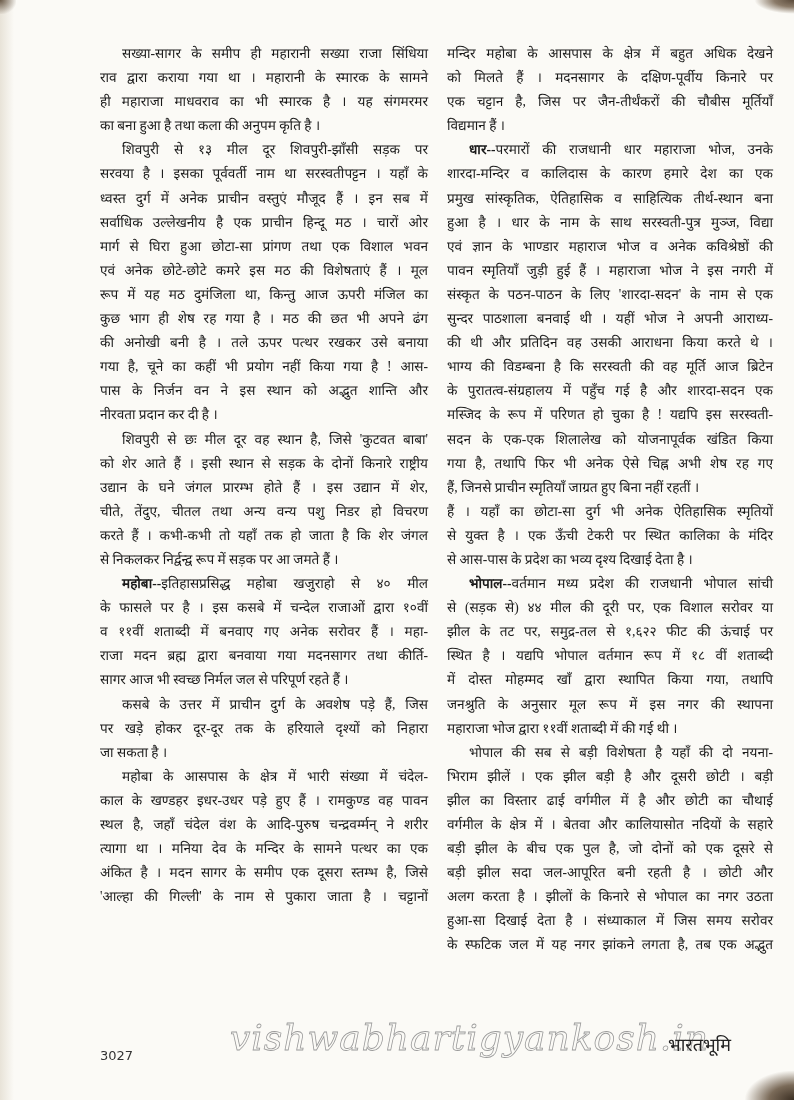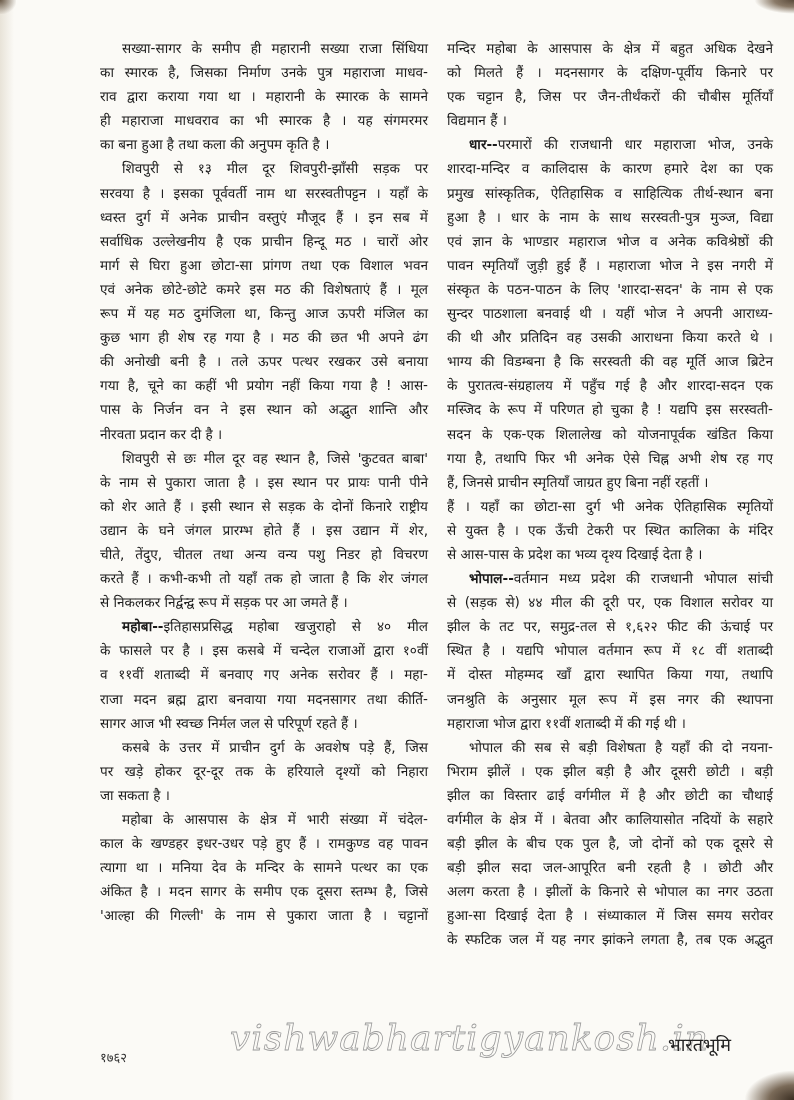--- a/index.html
+++ b/index.html
@@ -20,22 +20,22 @@
   }
   .corner-tl {
     position: absolute; left: 0; top: 0; width: 16px; height: 14px;
     background: radial-gradient(ellipse at top left, #6a5a48 0%, rgba(251,250,246,0) 75%);
   }
   .corner-br {
     position: absolute; right: 0; bottom: 0; width: 50px; height: 30px;
     background: radial-gradient(ellipse at bottom right, #3a2e22 0%, #7a6a58 35%, rgba(251,250,246,0) 70%);
   }
   .col {
-    position: absolute; top: 36px;
-    font-size: 13.6px; line-height: 24.1px;
+    position: absolute; top: 42px;
+    font-size: 13.6px; line-height: 24.1px; font-family: Liberation Serif, serif;
   }
   .col-left { left: 100px; width: 328px; }
   .col-right { left: 447px; width: 326px; }
   .line {
     display: block; white-space: nowrap; text-align: justify;
     text-align-last: justify; height: 24.1px; overflow: visible;
   }
   .line.last { text-align-last: left; }
   .line.indent { padding-left: 22px; }
   .bold { font-weight: bold; }
@@ -60,42 +60,40 @@
 <body>
 
 <div class="page-edge-left"></div>
 <div class="corner-tl"></div>
 <div class="corner-tr"></div>
 <div class="corner-br"></div>
 
 <div class="col col-left" id="col-left">
     <div>
       <span class="line indent"><span>सख्या-सागर के समीप ही महारानी सख्या राजा सिंधिया</span></span>
-      <span class="line"><span>का स्मारक है, जिसका निर्माण उनके पुत्र महाराजा माधव-</span></span>
       <span class="line"><span>राव द्वारा कराया गया था । महारानी के स्मारक के सामने</span></span>
       <span class="line"><span>ही महाराजा माधवराव का भी स्मारक है । यह संगमरमर</span></span>
       <span class="line last"><span>का बना हुआ है तथा कला की अनुपम कृति है ।</span></span>
     </div>
     <div>
       <span class="line indent"><span>शिवपुरी से १३ मील दूर शिवपुरी-झाँसी सड़क पर</span></span>
       <span class="line"><span>सरवया है । इसका पूर्ववर्ती नाम था सरस्वतीपट्टन । यहाँ के</span></span>
       <span class="line"><span>ध्वस्त दुर्ग में अनेक प्राचीन वस्तुएं मौजूद हैं । इन सब में</span></span>
       <span class="line"><span>सर्वाधिक उल्लेखनीय है एक प्राचीन हिन्दू मठ । चारों ओर</span></span>
       <span class="line"><span>मार्ग से घिरा हुआ छोटा-सा प्रांगण तथा एक विशाल भवन</span></span>
       <span class="line"><span>एवं अनेक छोटे-छोटे कमरे इस मठ की विशेषताएं हैं । मूल</span></span>
       <span class="line"><span>रूप में यह मठ दुमंजिला था, किन्तु आज ऊपरी मंजिल का</span></span>
       <span class="line"><span>कुछ भाग ही शेष रह गया है । मठ की छत भी अपने ढंग</span></span>
       <span class="line"><span>की अनोखी बनी है । तले ऊपर पत्थर रखकर उसे बनाया</span></span>
       <span class="line"><span>गया है, चूने का कहीं भी प्रयोग नहीं किया गया है ! आस-</span></span>
       <span class="line"><span>पास के निर्जन वन ने इस स्थान को अद्भुत शान्ति और</span></span>
       <span class="line last"><span>नीरवता प्रदान कर दी है ।</span></span>
     </div>
     <div>
       <span class="line indent"><span>शिवपुरी से छः मील दूर वह स्थान है, जिसे 'कुटवत बाबा'</span></span>
-      <span class="line"><span>के नाम से पुकारा जाता है । इस स्थान पर प्रायः पानी पीने</span></span>
       <span class="line"><span>को शेर आते हैं । इसी स्थान से सड़क के दोनों किनारे राष्ट्रीय</span></span>
       <span class="line"><span>उद्यान के घने जंगल प्रारम्भ होते हैं । इस उद्यान में शेर,</span></span>
       <span class="line"><span>चीते, तेंदुए, चीतल तथा अन्य वन्य पशु निडर हो विचरण</span></span>
       <span class="line"><span>करते हैं । कभी-कभी तो यहाँ तक हो जाता है कि शेर जंगल</span></span>
       <span class="line last"><span>से निकलकर निर्द्वन्द्व रूप में सड़क पर आ जमते हैं ।</span></span>
     </div>
     <div>
       <span class="line indent"><span class="bold">महोबा--</span><span>इतिहासप्रसिद्ध महोबा खजुराहो से ४० मील</span></span>
       <span class="line"><span>के फासले पर है । इस कसबे में चन्देल राजाओं द्वारा १०वीं</span></span>
       <span class="line"><span>व ११वीं शताब्दी में बनवाए गए अनेक सरोवर हैं । महा-</span></span>
@@ -103,20 +101,21 @@
       <span class="line last"><span>सागर आज भी स्वच्छ निर्मल जल से परिपूर्ण रहते हैं ।</span></span>
     </div>
     <div>
       <span class="line indent"><span>कसबे के उत्तर में प्राचीन दुर्ग के अवशेष पड़े हैं, जिस</span></span>
       <span class="line"><span>पर खड़े होकर दूर-दूर तक के हरियाले दृश्यों को निहारा</span></span>
       <span class="line last"><span>जा सकता है ।</span></span>
     </div>
     <div>
       <span class="line indent"><span>महोबा के आसपास के क्षेत्र में भारी संख्या में चंदेल-</span></span>
       <span class="line"><span>काल के खण्डहर इधर-उधर पड़े हुए हैं । रामकुण्ड वह पावन</span></span>
+      <span class="line"><span>स्थल है, जहाँ चंदेल वंश के आदि-पुरुष चन्द्रवर्म्मन् ने शरीर</span></span>
       <span class="line"><span>त्यागा था । मनिया देव के मन्दिर के सामने पत्थर का एक</span></span>
       <span class="line"><span>अंकित है । मदन सागर के समीप एक दूसरा स्तम्भ है, जिसे</span></span>
       <span class="line"><span>'आल्हा की गिल्ली' के नाम से पुकारा जाता है । चट्टानों</span></span>
     </div>
   </div>
 <div class="col col-right" id="col-right">
     <div>
       <span class="line"><span>मन्दिर महोबा के आसपास के क्षेत्र में बहुत अधिक देखने</span></span>
       <span class="line"><span>को मिलते हैं । मदनसागर के दक्षिण-पूर्वीय किनारे पर</span></span>
       <span class="line"><span>एक चट्टान है, जिस पर जैन-तीर्थंकरों की चौबीस मूर्तियाँ</span></span>
@@ -160,14 +159,14 @@
       <span class="line"><span>वर्गमील के क्षेत्र में । बेतवा और कालियासोत नदियों के सहारे</span></span>
       <span class="line"><span>बड़ी झील के बीच एक पुल है, जो दोनों को एक दूसरे से</span></span>
       <span class="line"><span>बड़ी झील सदा जल-आपूरित बनी रहती है । छोटी और</span></span>
       <span class="line"><span>अलग करता है । झीलों के किनारे से भोपाल का नगर उठता</span></span>
       <span class="line"><span>हुआ-सा दिखाई देता है । संध्याकाल में जिस समय सरोवर</span></span>
       <span class="line"><span>के स्फटिक जल में यह नगर झांकने लगता है, तब एक अद्भुत</span></span>
     </div>
   </div>
 
 <div class="watermark">vishwabhartigyankosh.in</div>
-<div class="footer-num">१७६२</div>
+<div class="footer-num">3027</div>
 <div class="footer-title">भारतभूमि</div>
 
 </body></html>

